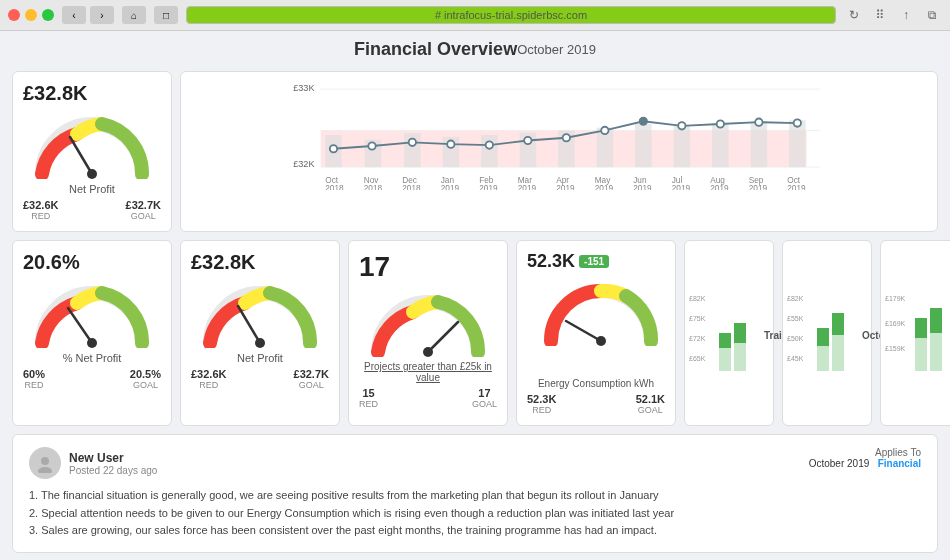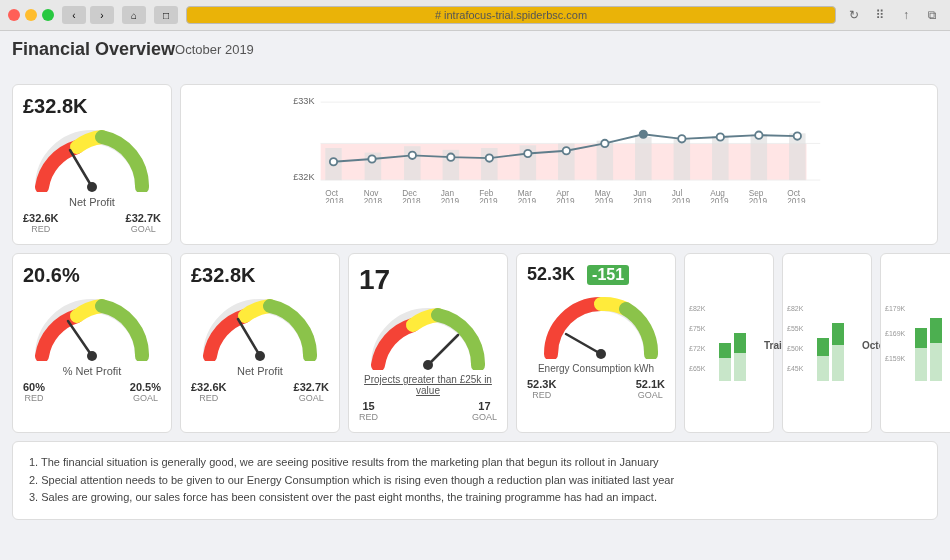--- a/index.html
+++ b/index.html
@@ -25,42 +25,42 @@
     .tl-red { background: #ff5f57; }
     .tl-yellow { background: #ffbd2e; }
     .tl-green { background: #28c840; }
     .nav-buttons { display: flex; gap: 4px; }
     .nav-btn {
       width: 24px; height: 18px; background: #ccc; border: none;
       border-radius: 3px; cursor: pointer; font-size: 10px;
       display: flex; align-items: center; justify-content: center;
     }
     .address-bar {
-      flex: 1; background: #eab308; border: 1px solid #bbb;
+      flex: 1; background: #84cc16; border: 1px solid #bbb;
       border-radius: 4px; padding: 2px 8px; font-size: 11px;
       color: #555; text-align: center;
     }
     .browser-actions { display: flex; gap: 6px; }
     .browser-action-btn {
       width: 20px; height: 18px; background: none; border: none;
       cursor: pointer; font-size: 12px; color: #666;
     }
 
     
     .page {
       background: #f0f1f4;
       padding: 8px 12px;
       height: calc(560px - 30px);
       overflow: hidden;
     }
     .page-header {
       display: flex;
-      justify-content: flex-start;
+      justify-content: center;
       align-items: center;
-      margin-bottom: 24px;
+      margin-bottom: 11px;
     }
     .page-title { font-size: 18px; font-weight: 600; color: #333; }
     .page-date { font-size: 13px; color: #555; }
 
     
     .main-grid {
       display: grid;
       grid-template-columns: 160px 1fr;
       gap: 8px;
       margin-bottom: 8px;
@@ -94,25 +94,25 @@
     .second-row {
       display: grid;
       grid-template-columns: 160px 160px 160px 160px 90px 90px 90px;
       gap: 8px;
       margin-bottom: 8px;
     }
     .metric-badge {
       display: inline-block;
       background: #4caf50;
       color: white;
-      font-size: 16px;
+      font-size: 10px;
       font-weight: 600;
       padding: 1px 5px;
       border-radius: 3px;
-      margin-left: 12px;
+      margin-left: 4px;
       vertical-align: middle;
     }
     .metric-badge.neg { background: #4caf50; }
 
     .bar-card {
       display: flex;
       flex-direction: row;
       align-items: center;
       padding: 6px 4px;
     }
@@ -380,21 +380,21 @@
           <path d="M 10 65 A 50 50 0 0 1 110 65" fill="none" stroke="#e8e8e8" stroke-width="14" stroke-linecap="round"></path>
 
           <path d="M 10 65 A 50 50 0 0 1 60 15" fill="none" stroke="#f44336" stroke-width="14" stroke-linecap="round"></path>
           <path d="M 60 15 A 50 50 0 0 1 85 20" fill="none" stroke="#ffeb3b" stroke-width="14" stroke-linecap="round"></path>
           <path d="M 85 20 A 50 50 0 0 1 110 65" fill="none" stroke="#8bc34a" stroke-width="14" stroke-linecap="round"></path>
 
           <line x1="60" y1="65" x2="25" y2="45" stroke="#333" stroke-width="2.5" stroke-linecap="round"></line>
           <circle cx="60" cy="65" r="5" fill="#333"></circle>
         </svg>
       </div>
-      <div class="gauge-label" style="font-size:10px;">Energy Consumption kWh</div>
+      <div class="gauge-label" style="font-size:10px;margin-top:28px;">Energy Consumption kWh</div>
       <div class="gauge-stats">
         <div class="gauge-stat">
           <div class="val">52.3K</div>
           <div class="lbl">RED</div>
         </div>
         <div class="gauge-stat">
           <div class="val">52.1K</div>
           <div class="lbl">GOAL</div>
         </div>
       </div>
@@ -445,20 +445,40 @@
           <rect x="45" y="15" width="12" height="63" fill="#c8e6c9"></rect>
           <rect x="45" y="15" width="12" height="25" fill="#4caf50"></rect>
         </svg>
       </div>
       <div class="bar-label">Project</div>
     </div>
 
   </div>
 
   <div class="comment-card">
+    <div class="comment-header">
+      <div class="user-info">
+        <div class="avatar">
+          <svg width="20" height="20" viewBox="0 0 20 20">
+            <circle cx="10" cy="8" r="4" fill="#aaa"></circle>
+            <ellipse cx="10" cy="18" rx="7" ry="4" fill="#aaa"></ellipse>
+          </svg>
+        </div>
+        <div>
+          <div class="user-name">New User</div>
+          <div class="user-posted">Posted 22 days ago</div>
+        </div>
+      </div>
+      <div class="applies-to">
+        <div>Applies To</div>
+        <span class="period">October 2019</span>
+        &nbsp;
+        <span class="tag">Financial</span>
+      </div>
+    </div>
     <div class="comment-text">
       <div>1. The financial situation is generally good, we are seeing positive results from the marketing plan that begun its rollout in January</div>
       <div>2. Special attention needs to be given to our Energy Consumption which is rising even though a reduction plan was initiated last year</div>
       <div>3. Sales are growing, our sales force has been consistent over the past eight months, the training programme has had an impact.</div>
     </div>
   </div>
 
 </div>
 
 </body></html>

